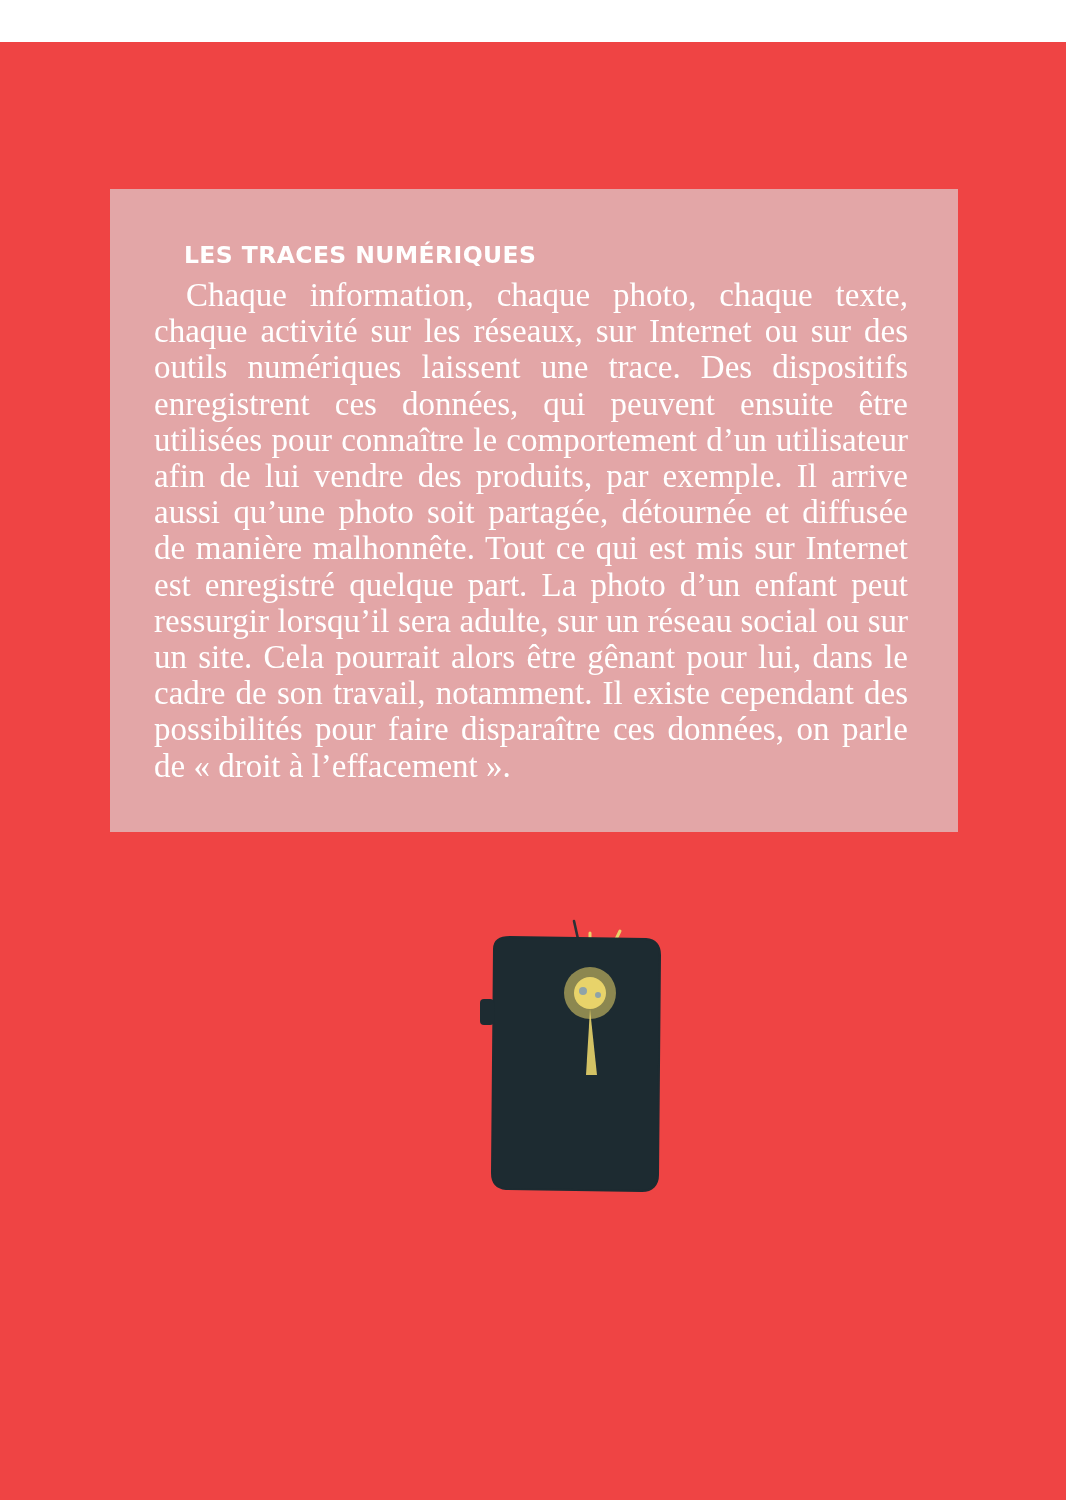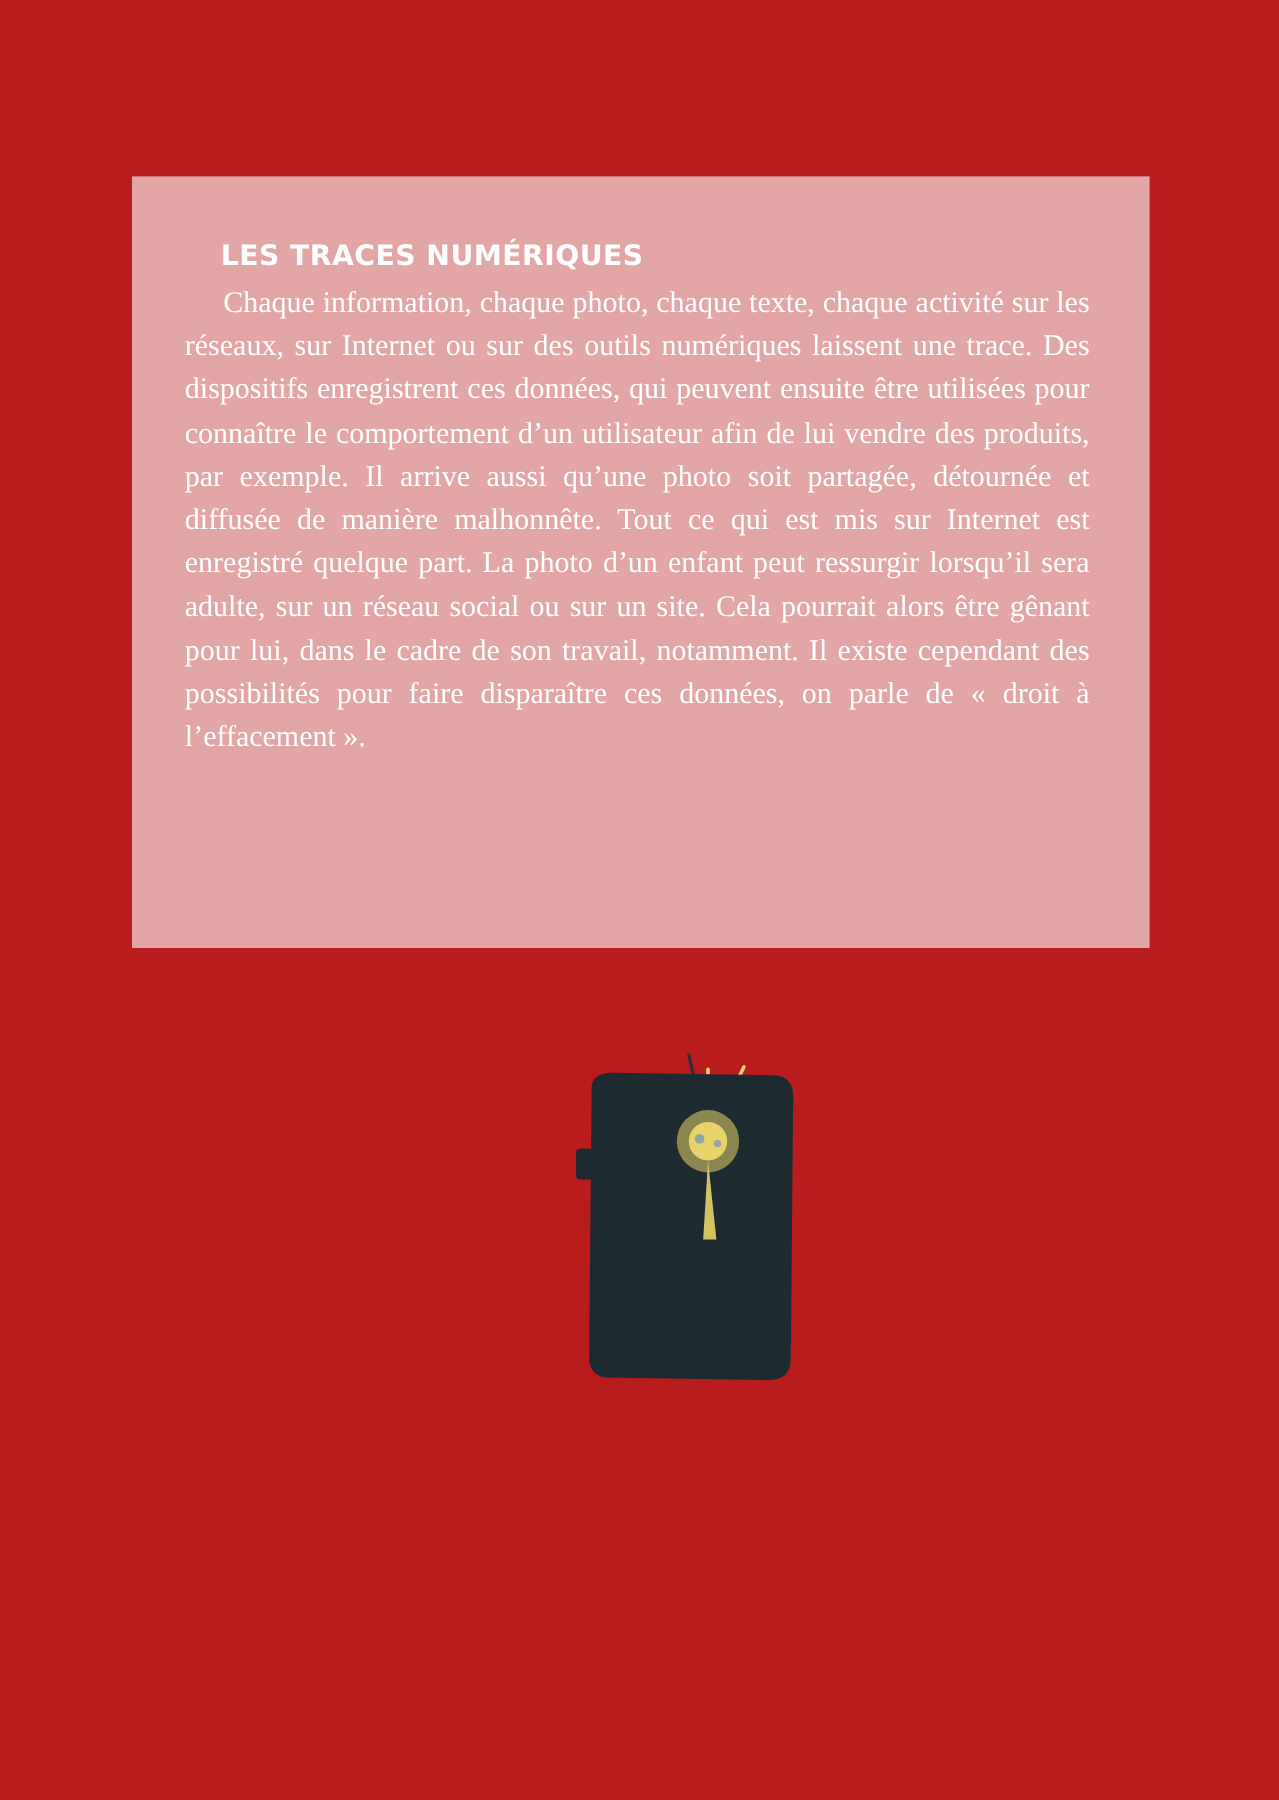--- a/index.html
+++ b/index.html
@@ -11,21 +11,22 @@
     height: 1500px;
     background: #ffffff;
     font-family: "Liberation Serif", serif;
     position: relative;
     overflow: hidden;
   }
 
   .page {
     position: absolute;
     inset: 0;
-    background: #b91c1c;
+    background: #ef4444;
+    margin-top: 42px;
   }
 
   
   .callout {
     position: absolute;
     left: 110px;
     top: 147px;
     width: 848px;
     height: 643px;
     background: #e3a6a7;
@@ -37,21 +38,21 @@
     font-family: "DejaVu Sans", sans-serif;
     font-weight: bold;
     font-size: 23.5px;
     letter-spacing: 0.4px;
     color: #ffffff;
     margin: 0 0 8px 30px;
   }
 
   .callout-body {
     font-family: "Liberation Serif", serif;
-    font-size: 25px;
+    font-size: 33px;
     line-height: 36.2px;
     color: #ffffff;
     text-align: justify;
     text-justify: inter-word;
     margin: 0;
     text-indent: 32px;
     hyphens: none;
   }
 
   

